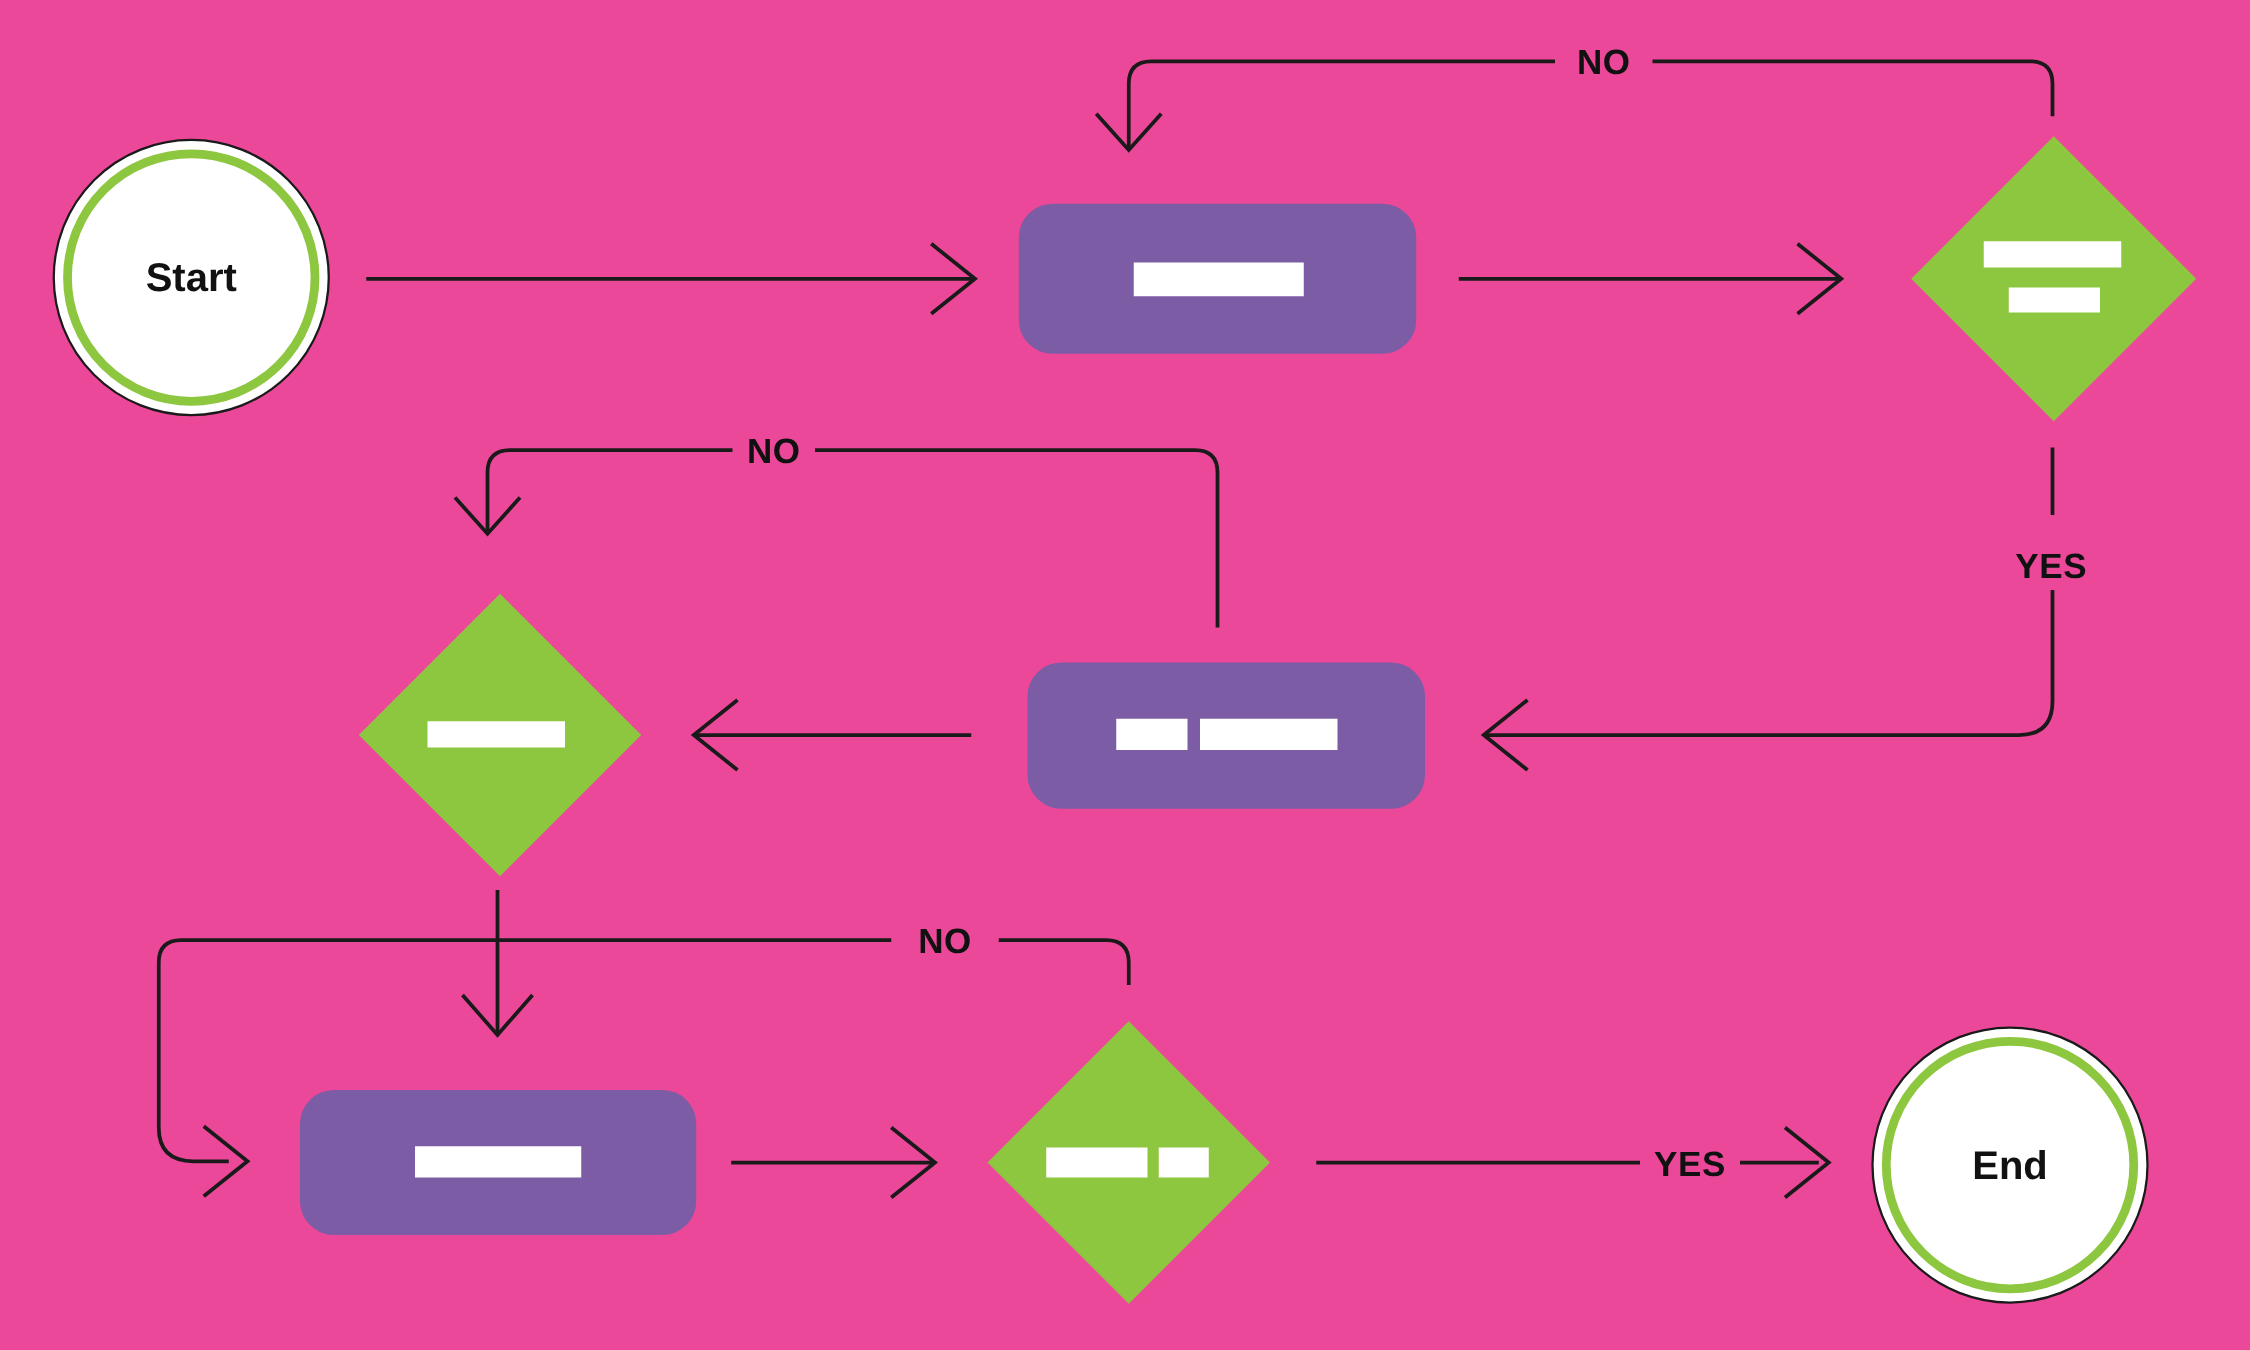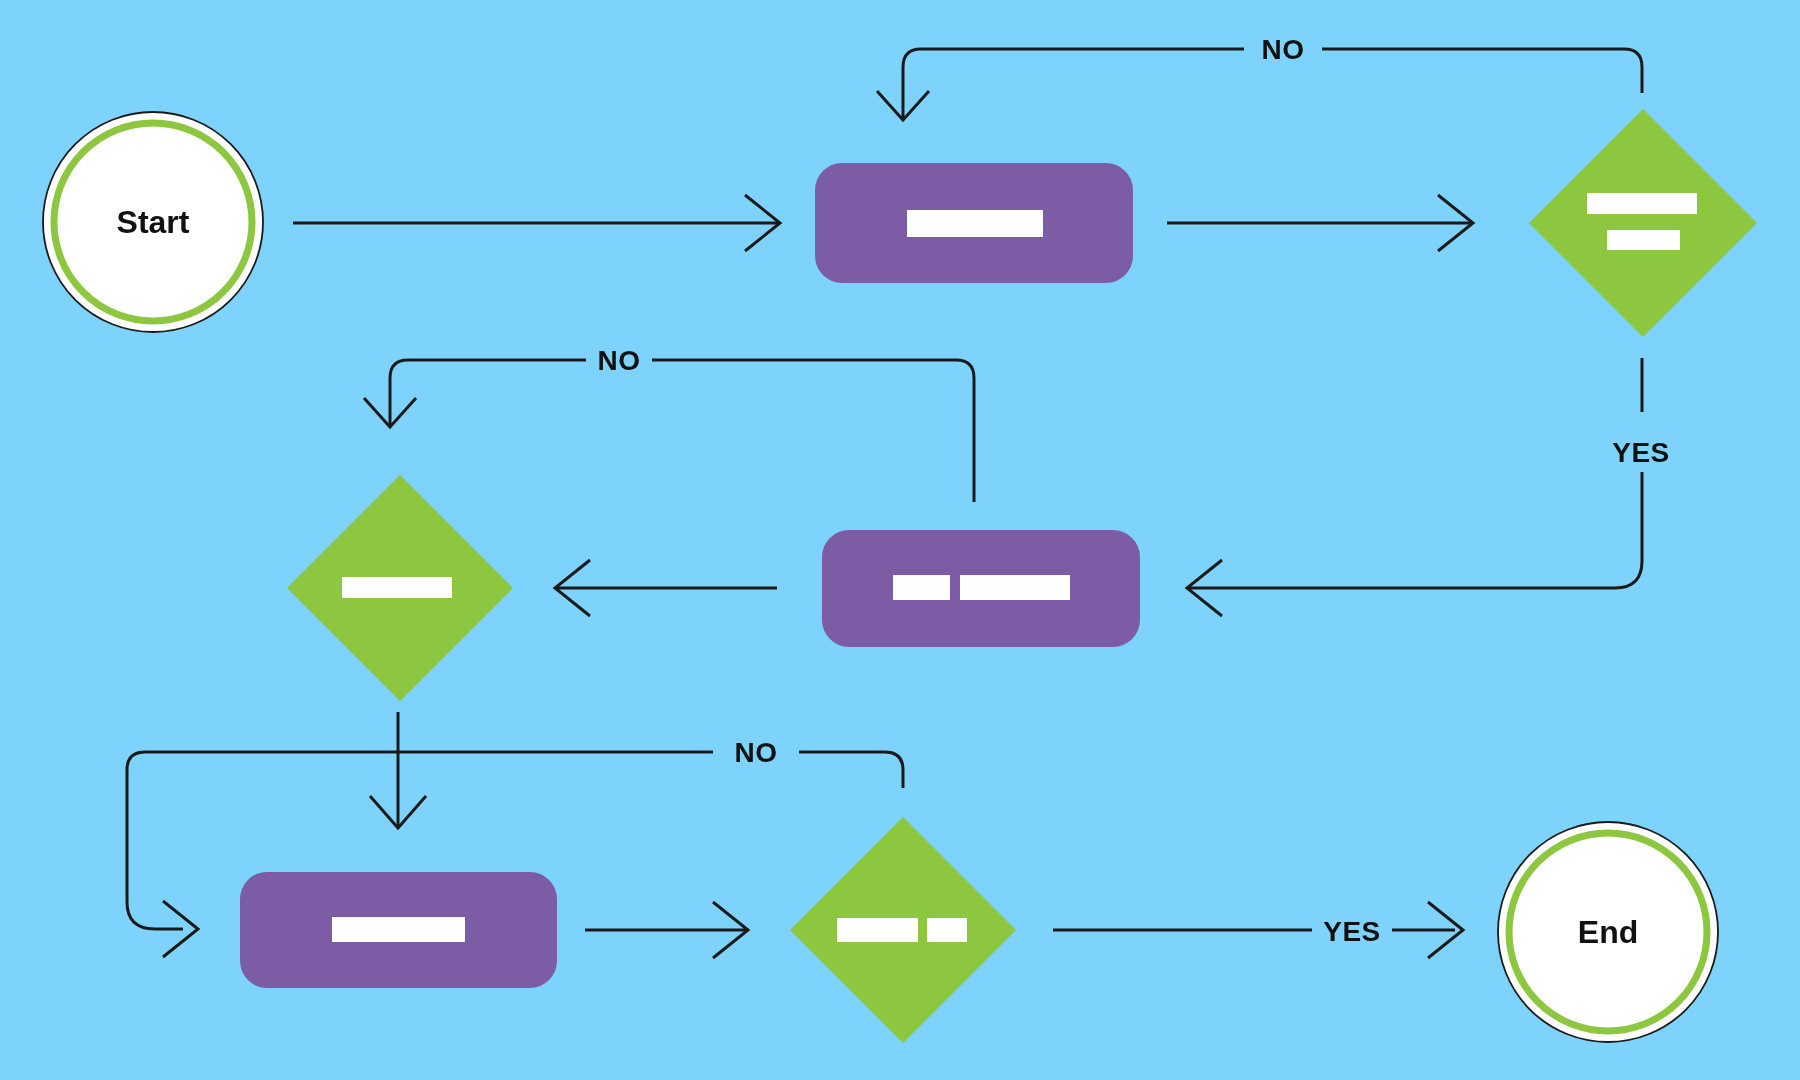--- a/index.html
+++ b/index.html
@@ -4,21 +4,21 @@
 <style>
   html, body {
     margin: 0;
     padding: 0;
     background: #ffffff;
   }
   .stage {
     position: relative;
     width: 1800px;
     height: 1080px;
-    background: #7dd3fc;
+    background: #ec4899;
     overflow: hidden;
   }
   svg { display: block; }
   .edge-path {
     fill: none;
     stroke-width: 3;
     stroke-linecap: butt;
     stroke-linejoin: miter;
   }
   .terminator-outer {

